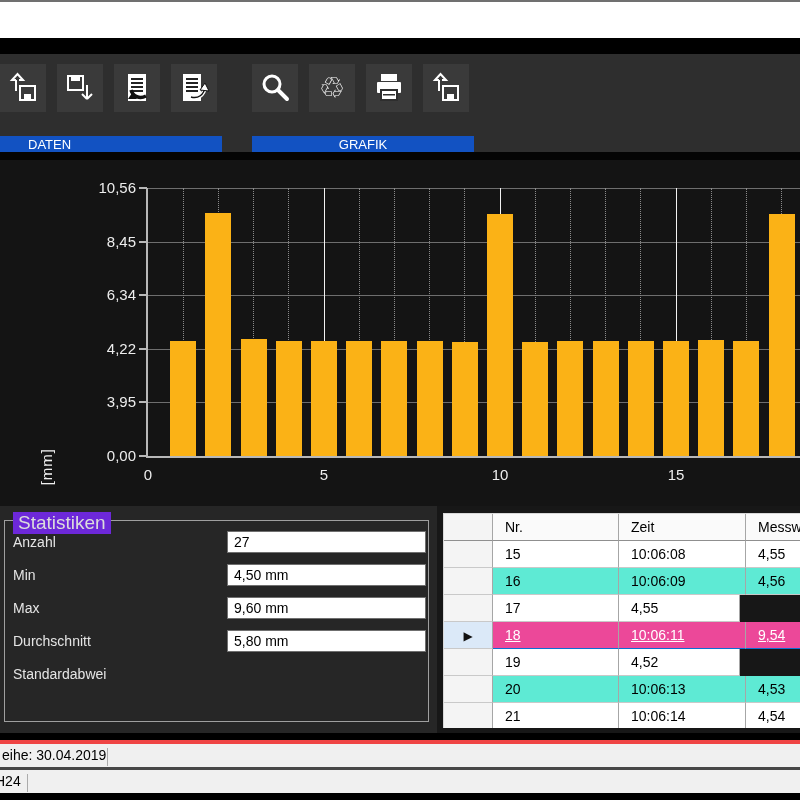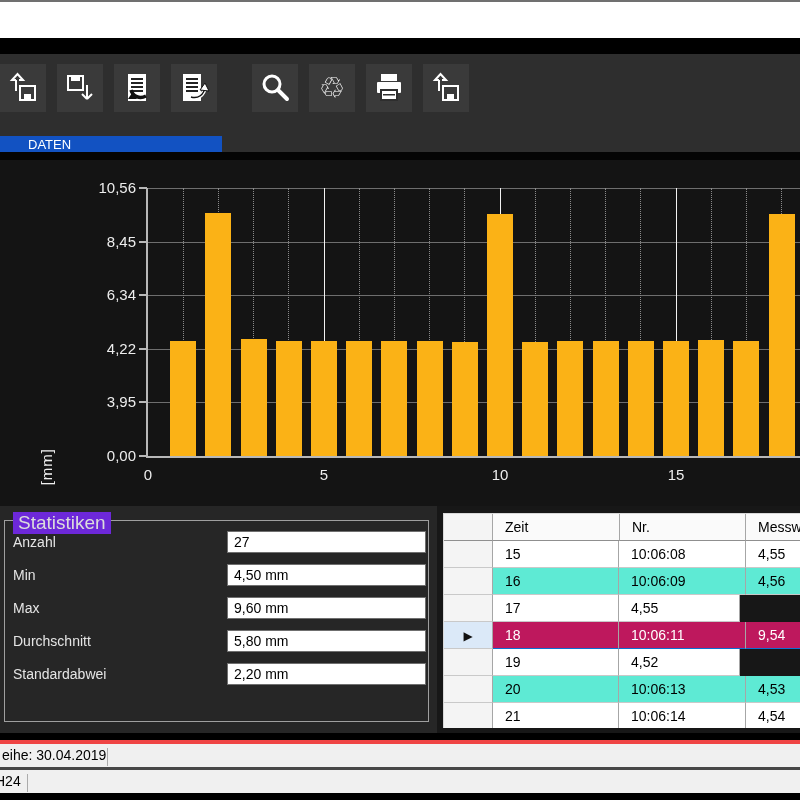--- a/index.html
+++ b/index.html
@@ -51,21 +51,21 @@
   
   .dtable{left:443px;top:513px;width:357px;height:214px;overflow:hidden;background:#171717;
           border-top:1px solid #d8d8d8;border-left:1px solid #d8d8d8;}
   .trow{position:relative;height:27px;width:423px;display:flex;}
   .tcell{box-sizing:border-box;height:27px;line-height:26px;font-size:14px;color:#000;
          border-right:1px solid #a6a6a6;border-bottom:1px solid #c9c9c9;padding-left:12px;overflow:hidden;}
   .tcell.hdr{background:#fafafa;border-bottom:1px solid #8f8f8f;}
   .tcell.rowhdr{background:#f4f4f4;padding-left:0;text-align:center;}
   .trow.shaded .tcell.data{background:#5eead4;}
   .trow.plain .tcell.data{background:#ffffff;}
-  .trow.selected .tcell.data{background:#be185d;color:#fff;border-bottom-color:#0c6fd2;}
+  .trow.selected .tcell.data{background:#ec4899;color:#fff;border-bottom-color:#0c6fd2;text-decoration:underline;}
   .trow.selected .tcell.rowhdr{background:#dbe9f8;}
   .sel-arrow{font-size:12px;color:#111;}
 
   
   .statusbar{left:0;width:800px;background:#f0f0f0;color:#000;font-size:14px;}
   .sb1{top:740px;height:26px;border-top:4px solid #ef4444;}
   .sb-gap{left:0;top:767px;width:800px;height:3px;background:#474747;}
   .sb2{top:770px;height:23px;}
   .sb-text{position:absolute;top:3px;white-space:nowrap;}
   .sb-sep{position:absolute;width:1px;height:18px;background:#ababab;top:4px;}
@@ -151,20 +151,21 @@
           <div class="tb-btn">
             <span>
               <svg width="34" height="34" viewBox="0 0 34 34" fill="none" stroke="#fff" stroke-width="2">
                 <path d="M10 20 V9 M10 9 H6 L11.5 3 L17 9 H13" fill="none"></path>
                 <rect x="14" y="15" width="15" height="14"></rect>
                 <rect x="18" y="23" width="7" height="6" fill="#fff" stroke="none"></rect>
               </svg>
             </span>
           </div>
         </div>
+        <div class="group-label" style="background: rgb(18, 82, 194); width: 222px; text-align: center;">GRAFIK</div>
       </div>
     </div>
 
   <div class="abs sep-black"></div>
 
   <div class="abs chart-panel" id="chart">
       <div class="abs" style="left: 38px; top: 288px; height: 70px;"><span class="ylabel">[mm]</span></div>
       <div class="plot">
         <div class="hgrid" style="top: 214.451px;"></div>
         <div class="hgrid" style="top: 160.902px;"></div>
@@ -233,28 +234,27 @@
     <div class="groupbox-title">Statistiken</div>
   <div class="stat-label" style="top: 13px;">Anzahl</div>
       <div class="stat-input" style="top: 10px;">27</div>
       <div class="stat-label" style="top: 46px;">Min</div>
       <div class="stat-input" style="top: 43px;">4,50 mm</div>
       <div class="stat-label" style="top: 79px;">Max</div>
       <div class="stat-input" style="top: 76px;">9,60 mm</div>
       <div class="stat-label" style="top: 112px;">Durchschnitt</div>
       <div class="stat-input" style="top: 109px;">5,80 mm</div>
       <div class="stat-label" style="top: 145px;">Standardabwei</div>
-      <div class="stat-input" style="top: 142px;">2,20 mm</div>
     </div>
 
   <div class="abs dtable" id="dtable">
       <div class="trow">
         <div class="tcell hdr rowhdr" style="width: 49px;"></div>
+        <div class="tcell hdr" style="width: 126px;">Nr.</div>
         <div class="tcell hdr" style="width: 127px;">Zeit</div>
-        <div class="tcell hdr" style="width: 126px;">Nr.</div>
         <div class="tcell hdr" style="width: 121px;">Messwe</div>
       </div>
       <div class="trow plain">
         <div class="tcell rowhdr" style="width: 49px;"></div>
         <div class="tcell data" style="width: 126px;">15</div>
         <div class="tcell data" style="width: 127px;">10:06:08</div>
         <div class="tcell data" style="width: 121px;">4,55</div>
       </div>
       <div class="trow shaded">
         <div class="tcell rowhdr" style="width: 49px;"></div>

